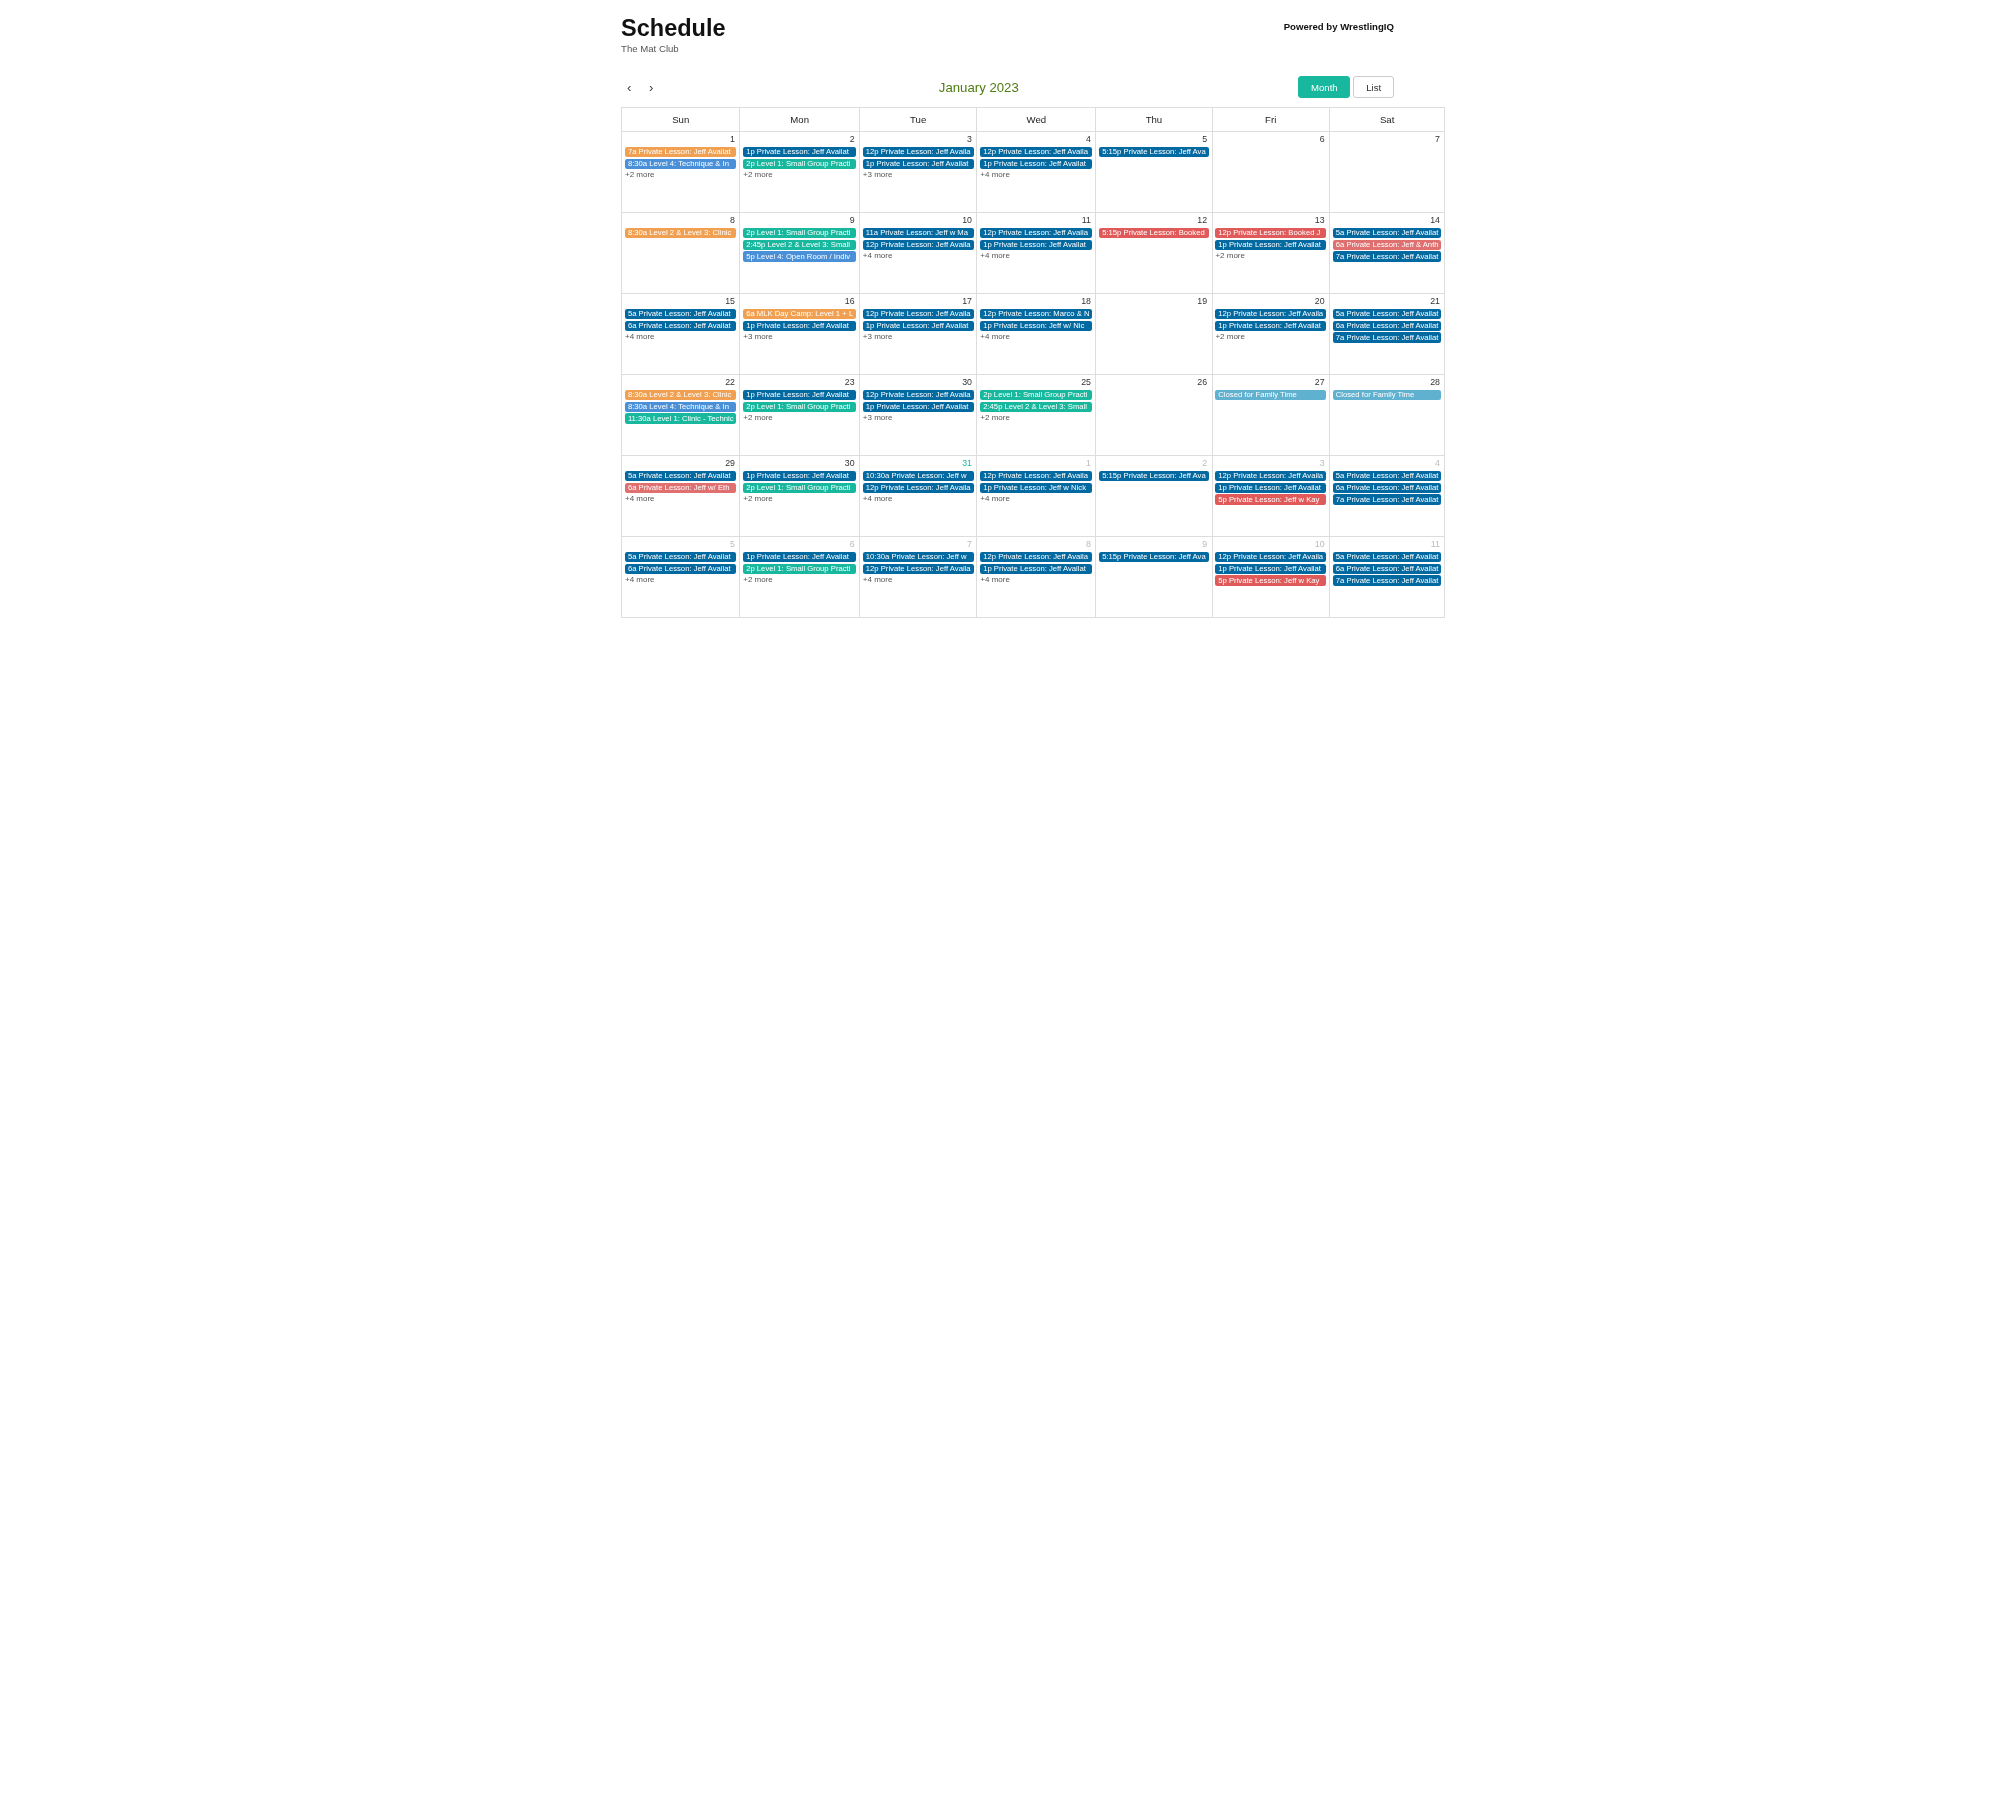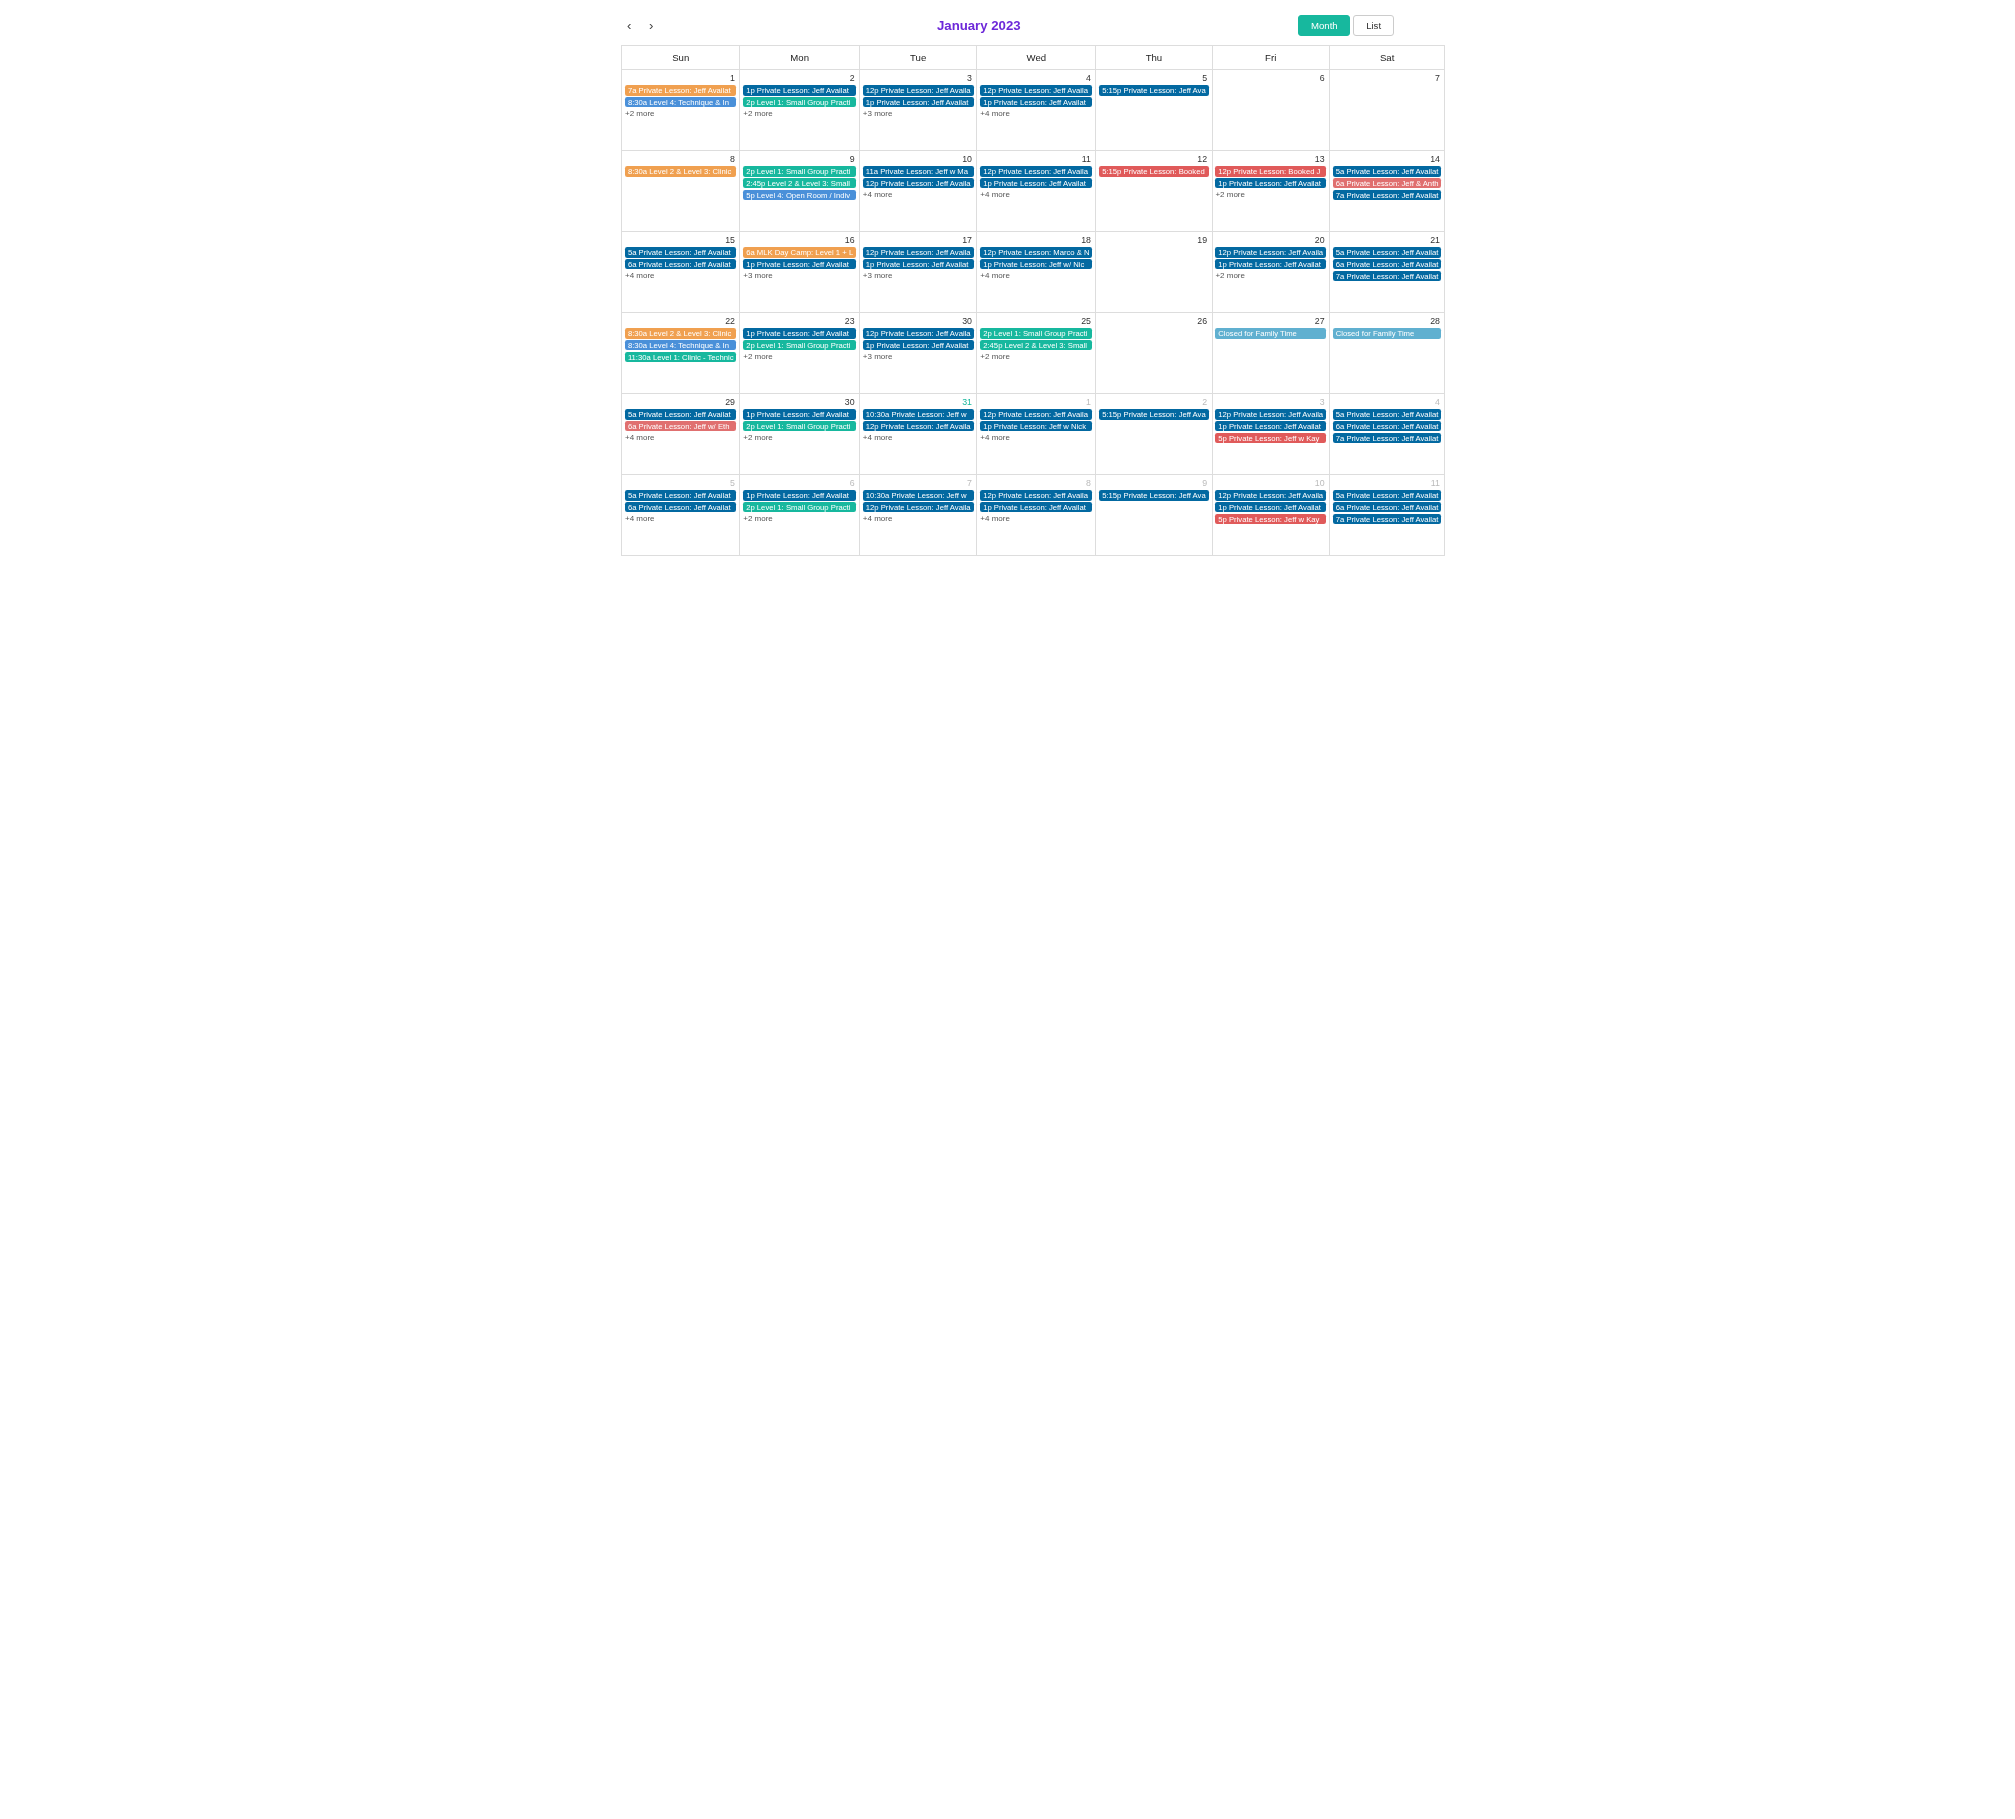--- a/index.html
+++ b/index.html
@@ -6,21 +6,21 @@
     body { font-family: -apple-system, BlinkMacSystemFont, 'Segoe UI', sans-serif; background: #fff; color: #222; font-size: 9.6px; }
     .page { max-width: 808px; margin: 0 auto; padding: 14.7px 17.6px; }
     .header { display: flex; justify-content: space-between; align-items: flex-start; margin-bottom: 22px; }
     .header-left h1 { font-size: 23.5px; font-weight: 800; color: #111; }
     .header-left p { font-size: 9.6px; color: #555; margin-top: 1.5px; }
     .header-right { font-size: 9.6px; color: #555; padding-top: 5.9px; }
     .header-right span { font-weight: 700; color: #111; }
     .calendar-controls { display: flex; align-items: center; justify-content: space-between; margin-bottom: 8.8px; }
     .nav-buttons { display: flex; gap: 5.9px; }
     .nav-btn { background: none; border: none; cursor: pointer; font-size: 13.2px; color: #444; padding: 2.9px 5.9px; }
-    .month-title { font-size: 13.2px; font-weight: 700; color: #6d28d9; }
+    .month-title { font-size: 13.2px; font-weight: 400; color: #4d7c0f; }
     .view-buttons { display: flex; gap: 2.9px; }
     .view-btn { border: 0.7px solid #ccc; background: #fff; cursor: pointer; padding: 4.4px 11.8px; font-size: 9.6px; border-radius: 3px; color: #333; }
     .view-btn.active { background: #17b89e; color: #fff; border-color: #17b89e; }
     .calendar { width: 100%; border-collapse: collapse; border: 0.7px solid #ddd; }
     .calendar th { border: 0.7px solid #ddd; padding: 5.9px 2.9px; text-align: center; font-weight: 400; font-size: 9.6px; background: #fff; }
     .calendar td { border: 0.7px solid #ddd; vertical-align: top; padding: 2.9px; width: 14.28%; min-height: 81px; height: 81px; }
     .date-num { text-align: right; font-size: 8.8px; color: #333; margin-bottom: 2.2px; padding-right: 1.5px; }
     .date-num.other-month { color: #bbb; }
     .date-num.today { color: #17b89e; font-weight: 400; }
     .event { display: block; font-size: 7.7px; padding: 0.7px 2.9px; margin-bottom: 1.5px; border-radius: 2.2px; white-space: nowrap; overflow: hidden; text-overflow: ellipsis; color: #fff; width: 100%; }
@@ -30,20 +30,29 @@
     .ev-red { background: #e05a5a; }
     .ev-teal { background: #17b89e; }
     .ev-salmon { background: #e07070; }
     .more-link { font-size: 8px; color: #555; margin-top: 1.5px; cursor: pointer; }
     .ev-closed { background: #60b0d0; }
   </style>
 </head>
 <body>
 
 <div class="page">
+  <div class="header">
+    <div class="header-left">
+      <h1>Schedule</h1>
+      <p>The Mat Club</p>
+    </div>
+    <div class="header-right">
+      <span>Powered by </span><span>WrestlingIQ</span>
+    </div>
+  </div>
 
   <div class="calendar-controls">
     <div class="nav-buttons">
       <button class="nav-btn">‹</button>
       <button class="nav-btn">›</button>
     </div>
     <div class="month-title">January 2023</div>
     <div class="view-buttons">
       <button class="view-btn active">Month</button>
       <button class="view-btn">List</button>

